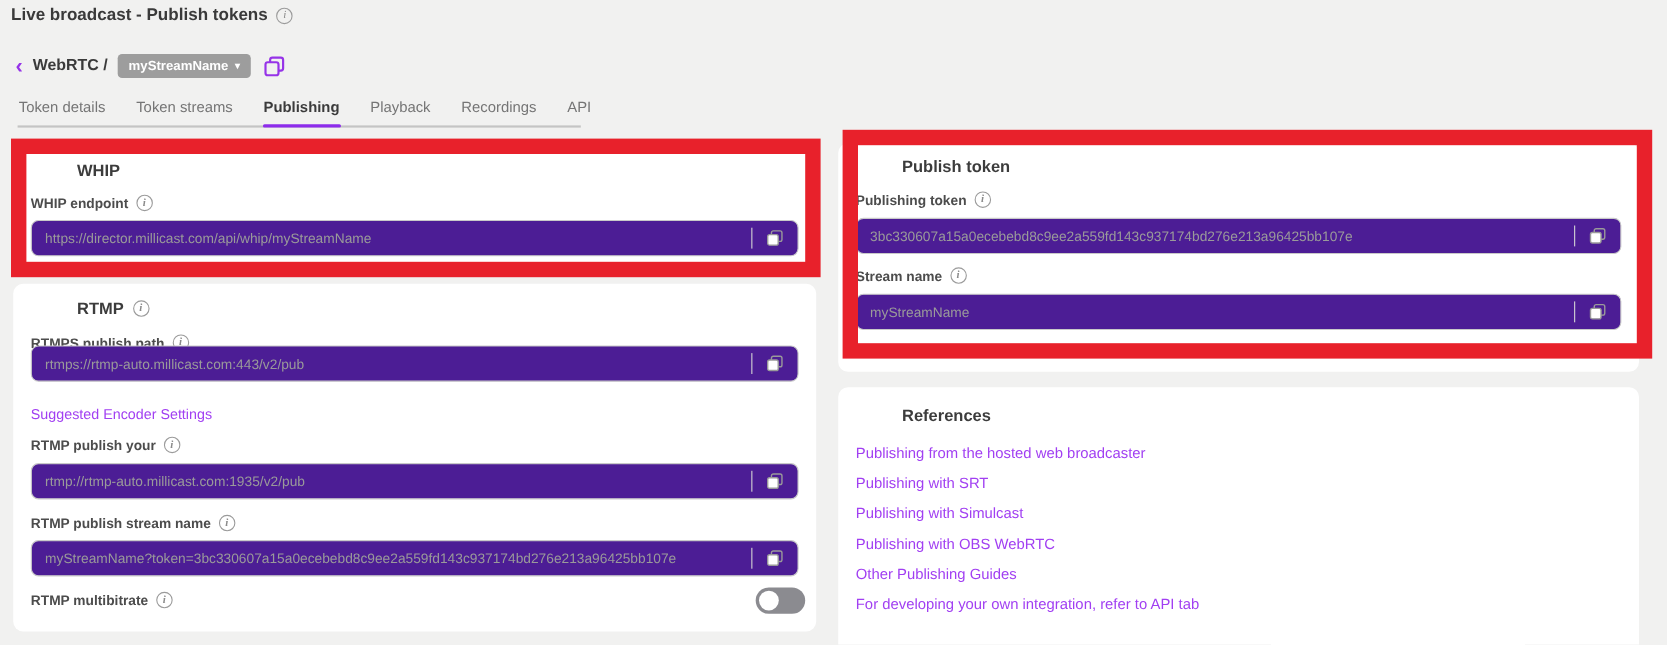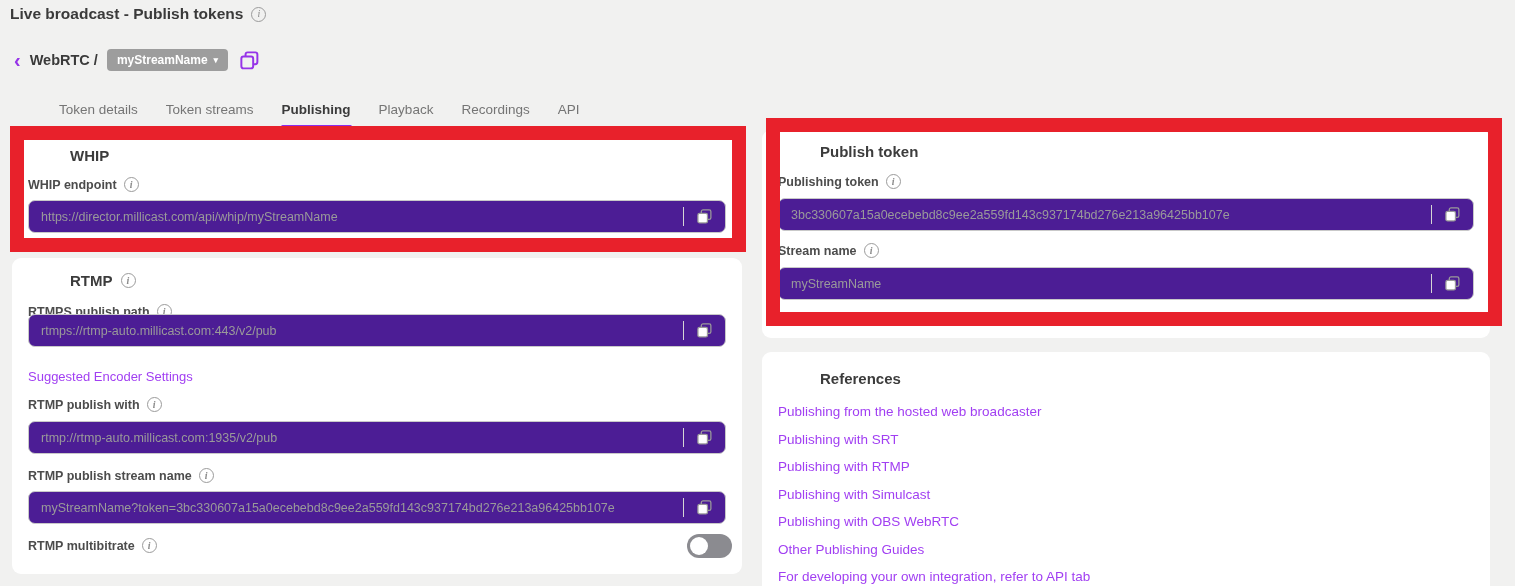--- a/index.html
+++ b/index.html
@@ -26,22 +26,22 @@
   .stream-badge{
     background:#9d9d9d; color:#fff; font-size:12px; font-weight:bold;
     border-radius:4px; padding:4px 10px; display:inline-flex; align-items:center; gap:6px;
     cursor:pointer;
   }
   .stream-badge .caret{ font-size:9px; color:#fff; }
   .copy-purple{ display:inline-flex; cursor:pointer; margin-left:2px; }
 
   
   .tabs{
-    position:absolute; left:16px; top:96px; width:512px;
-    display:flex; gap:26px; border-bottom:2px solid #c4c4c4;margin-left:42px;
+    position:absolute; left:16px; top:84px; width:512px;
+    display:flex; gap:26px; border-bottom:2px solid #c4c4c4;
   }
   .tab{
     position:relative; font-size:13.5px; color:#757575; padding:6px 1px 9px;
     cursor:pointer; white-space:nowrap;
   }
   .tab.active{ color:#3b3b3b; font-weight:bold; }
   .tab.active::after{
     content:''; position:absolute; left:0; right:0; bottom:-2px; height:3px;
     background:#8d2ceb; border-radius:2px;
   }
@@ -171,21 +171,21 @@
       <svg width="17" height="17" viewBox="0 0 16 16">
         <rect x="5" y="1.8" width="9" height="9" rx="1.6" fill="none" stroke="#9a9a9a" stroke-width="1.2"></rect>
         <rect x="1.8" y="5" width="9" height="9" rx="1.6" fill="#fff" stroke="#9a9a9a" stroke-width="1.2"></rect>
       </svg>
     </span>
   </div>
 
   <span class="link link-abs" style="top:111px;">Suggested Encoder Settings</span>
 
   <div class="field-label" style="top:139px;">
-    <span>RTMP publish with</span>
+    <span>RTMP publish your</span>
     <span class="info-ic">i</span>
   </div>
   <div class="input-row" style="top:163px;">
     <input readonly="" value="rtmp://rtmp-auto.millicast.com:1935/v2/pub" style="">
     <span class="copy-btn">
       <svg width="17" height="17" viewBox="0 0 16 16">
         <rect x="5" y="1.8" width="9" height="9" rx="1.6" fill="none" stroke="#9a9a9a" stroke-width="1.2"></rect>
         <rect x="1.8" y="5" width="9" height="9" rx="1.6" fill="#fff" stroke="#9a9a9a" stroke-width="1.2"></rect>
       </svg>
     </span>
@@ -253,21 +253,20 @@
   </div>
 </div>
 
 <div class="card card-refs">
   <div class="sec-heading refs-heading">
     <span>References</span>
   </div>
   <div class="refs-list">
     <span class="link">Publishing from the hosted web broadcaster</span>
     <span class="link">Publishing with SRT</span>
-    <span class="link">Publishing with RTMP</span>
     <span class="link">Publishing with Simulcast</span>
     <span class="link">Publishing with OBS WebRTC</span>
     <span class="link">Other Publishing Guides</span>
     <span class="link">For developing your own integration, refer to API tab</span>
   </div>
 </div>
 
 <div class="red-box red-box-1"></div>
 <div class="red-box red-box-2"></div>
 

